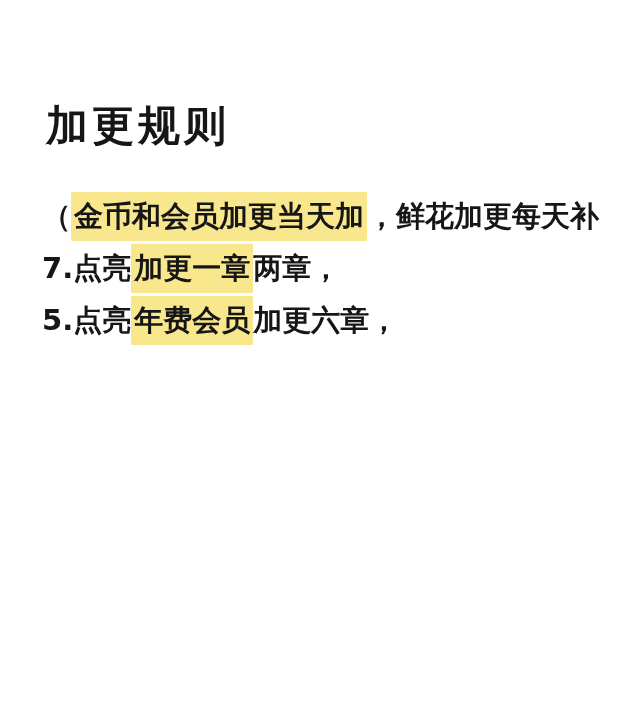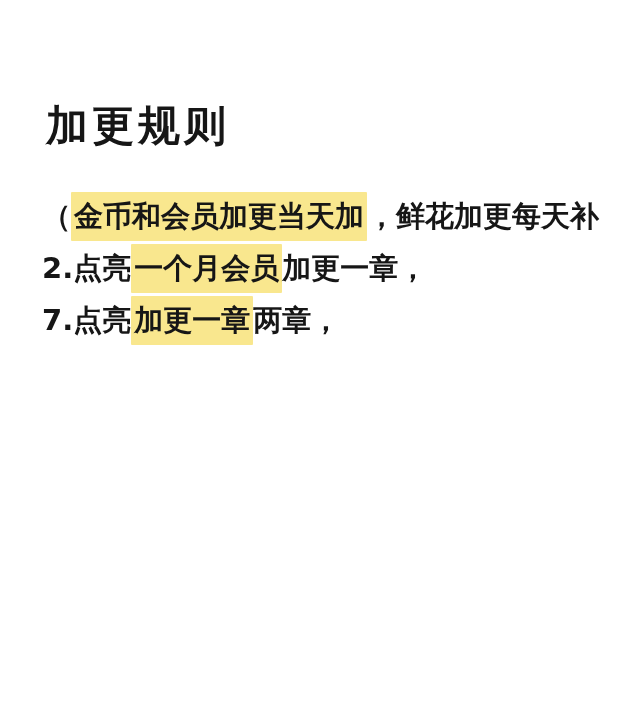--- a/index.html
+++ b/index.html
@@ -47,20 +47,20 @@
 <div class="page">
 
   <h1 class="title">加更规则</h1>
 
   <div class="content">
 
     <div class="line"><span>（</span><mark class="hl">金币和会员加更当天加</mark><span>，鲜花加更每天补</span></div>
 
 
 
-    <div class="line"><span>2.点亮</span><mark class="hl">一个月会员</mark><span>加更一章，</span></div>
 
     <div class="line"><span>7.点亮</span><mark class="hl">加更一章</mark><span>两章，</span></div>
 
 
+    <div class="line"><span>5.点亮</span><mark class="hl">年费会员</mark><span>加更六章，</span></div>
 
   </div>
 </div>
 
 </body></html>

